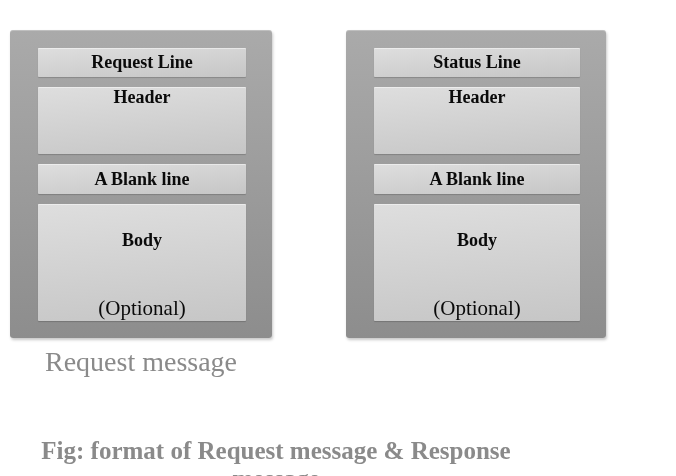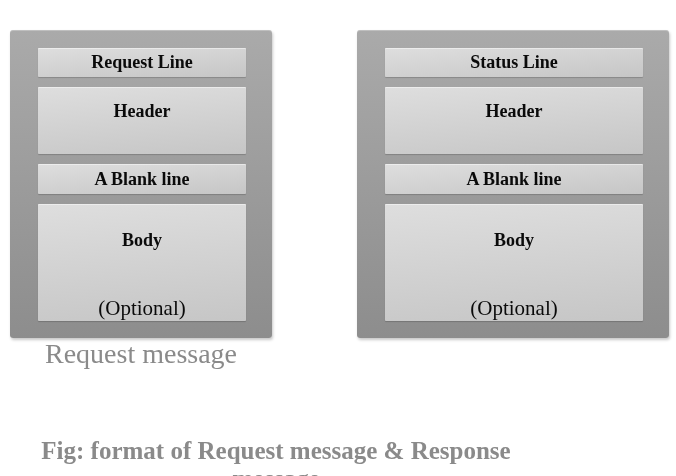--- a/index.html
+++ b/index.html
@@ -14,49 +14,49 @@
   *{margin:0;padding:0;box-sizing:border-box;border-radius:25px;}
   html,body{background:var(--page-bg);}
   body{
     width:676px;height:476px;
     font-family:"Liberation Serif", serif;
     position:relative;overflow:hidden;
   }
   .stage{position:absolute;left:0;top:0;width:676px;height:476px;}
   .diagram{position:absolute;top:30px;}
   .diagram.left{left:10px;width:262px;}
-  .diagram.right{left:357px;width:312px;}
+  .diagram.right{left:346px;width:260px;}
   .panel{
     width:100%;height:308px;
     background:linear-gradient(180deg,var(--container-top) 0%,var(--container-bottom) 100%);
     border-radius:3px;
     box-shadow:1px 2px 3px rgba(0,0,0,0.22), inset 0 1px 0 rgba(255,255,255,0.25);
     padding:18px 26px 17px 28px;
     display:flex;flex-direction:column;gap:10px;
   }
   .box{
     width:100%;
     background:linear-gradient(175deg,var(--box-top) 0%,var(--box-bottom) 100%);
     color:var(--box-text);
     font-weight:bold;font-size:18px;
     display:flex;align-items:center;justify-content:center;
     box-shadow:0 1px 1px rgba(0,0,0,0.18), inset 0 1px 0 rgba(255,255,255,0.45);
     border-radius:1px;
   }
   .row-line{height:29px;}
-  .row-header{height:67px;align-items:flex-start;padding-top:14px;}
+  .row-header{height:67px;align-items:flex-start;}
   .row-blank{height:30px;justify-content:center;}
   .row-body{
     flex:1 1 auto;
     flex-direction:column;justify-content:space-between;
     padding-top:26px;gap:13px;
   }
   .body-sub{font-weight:normal;font-size:21px;}
   .dlabel{
-    margin-top:0;text-align:center;
+    margin-top:8px;text-align:center;
     font-size:28px;line-height:32px;
     color:var(--label-text);
     text-shadow:0.5px 0.5px 0 rgba(255,255,255,0.6);
   }
   .caption{
     position:absolute;left:0;top:425px;width:552px;
     text-align:center;font-weight:bold;font-size:25px;
     color:var(--label-text);
     margin-top:12px;
   }

